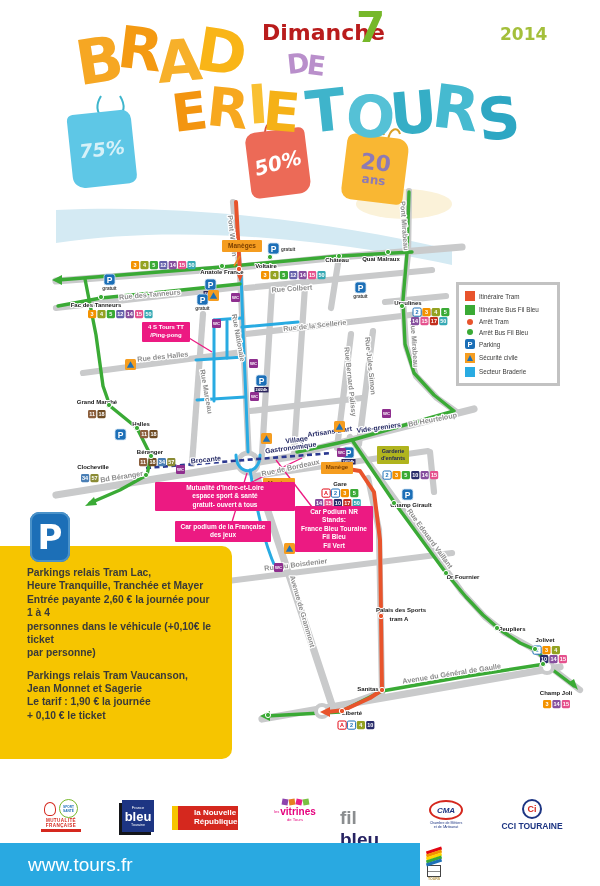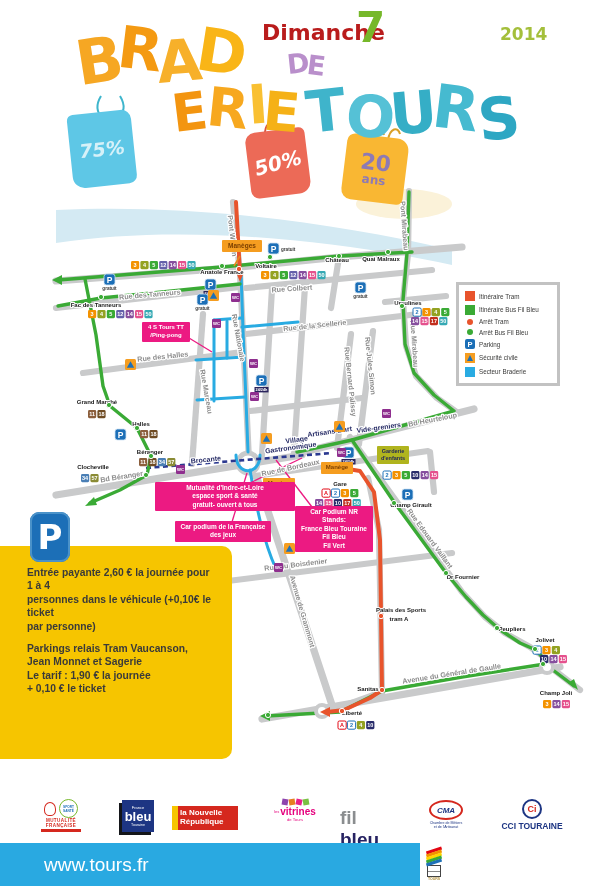--- a/index.html
+++ b/index.html
@@ -50,21 +50,21 @@
   #infobox .t{font-weight:700;font-size:10.3px;line-height:1.3;white-space:pre-line}
   #infobox .b{font-weight:700;font-size:10.3px;line-height:1.3;white-space:pre-line;margin-bottom:9px}
   #bigP{position:absolute;left:30px;top:512px;width:40px;height:50px;background:#1c6fb7;border-radius:9px;
         z-index:5;display:flex;align-items:center;justify-content:center;color:#fff;font-weight:800;
         font-size:34px;font-family:"DejaVu Sans",sans-serif;box-shadow:inset 0 0 0 2px #4a92c9}
   
   #logos{position:absolute;left:0;top:795px;width:600px;height:46px;z-index:6}
   .logo{position:absolute;display:flex;flex-direction:column;align-items:center;justify-content:center;text-align:center}
   #bottombar{position:absolute;left:0;top:843px;width:600px;height:43px;z-index:6;display:flex}
   #barblue{width:420px;height:43px;background:#29a9e1;display:flex;align-items:center}
-  #barurl{color:#fff;font-size:19px;font-weight:400;margin-left:44px}
+  #barurl{color:#fff;font-size:19px;font-weight:400;margin-left:28px}
   #barlogo{width:28px;height:43px;background:#fff;display:flex;align-items:center;justify-content:center}
   #barblack{flex:1;height:43px;background:#14161a;display:flex;align-items:center;justify-content:center;gap:5px;color:#fff}
   #barblack .v1{font-size:20px;font-weight:700}
   #barblack .v2{font-size:11px;font-weight:400;margin-top:4px}
   .minibar{width:16px;height:3px;display:block;transform:rotate(-18deg)}
   .minigrid{width:12px;height:10px;border:1px solid #444;margin-top:1px;
      background:linear-gradient(#fff 45%,#888 45%,#888 55%,#fff 55%),linear-gradient(90deg,#fff 45%,#888 45%,#888 55%,#fff 55%)}
   .minitxt{font-size:3.5px;color:#b08f3c;font-weight:700}
 </style>
 </head>
@@ -502,20 +502,22 @@
       <span>Sécurité civile</span>
     </div>
   <div class="lg-row">
       <span class="sw" style="background:#29abe2"></span>
       <span>Secteur Braderie</span>
     </div>
 </div>
 
 <div id="bigP">P</div>
 <div id="infobox">
+  <div class="t">Parkings relais Tram Lac,
+Heure Tranquille, Tranchée et Mayer</div>
   <div class="b">Entrée payante 2,60 € la journée pour 1 à 4
 personnes dans le véhicule (+0,10€ le ticket
 par personne)</div>
   <div class="t">Parkings relais Tram Vaucanson,
 Jean Monnet et Sagerie</div>
   <div class="t">Le tarif : 1,90 € la journée
 + 0,10 € le ticket</div>
 </div>
 
 <div id="logos">
@@ -531,21 +533,21 @@
   <div class="logo" style="left:118px;top:5px;width:40px">
     <div style="width:32px;height:32px;background:#1d3583;box-shadow:-3px 3px 0 #14161a;display:flex;flex-direction:column;align-items:center;justify-content:center;color:#fff">
       <span style="font-size:4px">France</span>
       <span style="font-size:13px;font-weight:700;line-height:1">bleu</span>
       <span style="font-size:3.6px">Touraine</span>
     </div>
   </div>
   <div class="logo" style="left:170px;top:11px;width:70px">
     <div style="display:flex;width:66px;height:24px;background:#d5281e">
       <span style="width:6px;height:100%;background:#f6c500"></span>
-      <span style="flex:1;display:flex;flex-direction:column;justify-content:center;padding-left:2px;color:#fff;font-weight:700;font-size:8px;line-height:1.1;text-align:left">
+      <span style="flex:1;display:flex;flex-direction:column;justify-content:center;padding-left:16px;color:#fff;font-weight:700;font-size:8px;line-height:1.1;text-align:left">
         <span>la Nouvelle</span>
         <span>République</span>
       </span>
     </div>
   </div>
   <div class="logo" style="left:264px;top:4px;width:62px">
     <div style="display:flex;gap:1px;margin-bottom:1px">
       <span style="width:6px;height:6px;background:#8e44ad;transform:rotate(10deg)"></span>
       <span style="width:6px;height:6px;background:#e67e22;transform:rotate(-8deg)"></span>
       <span style="width:6px;height:6px;background:#e91e8c;transform:rotate(12deg)"></span>

